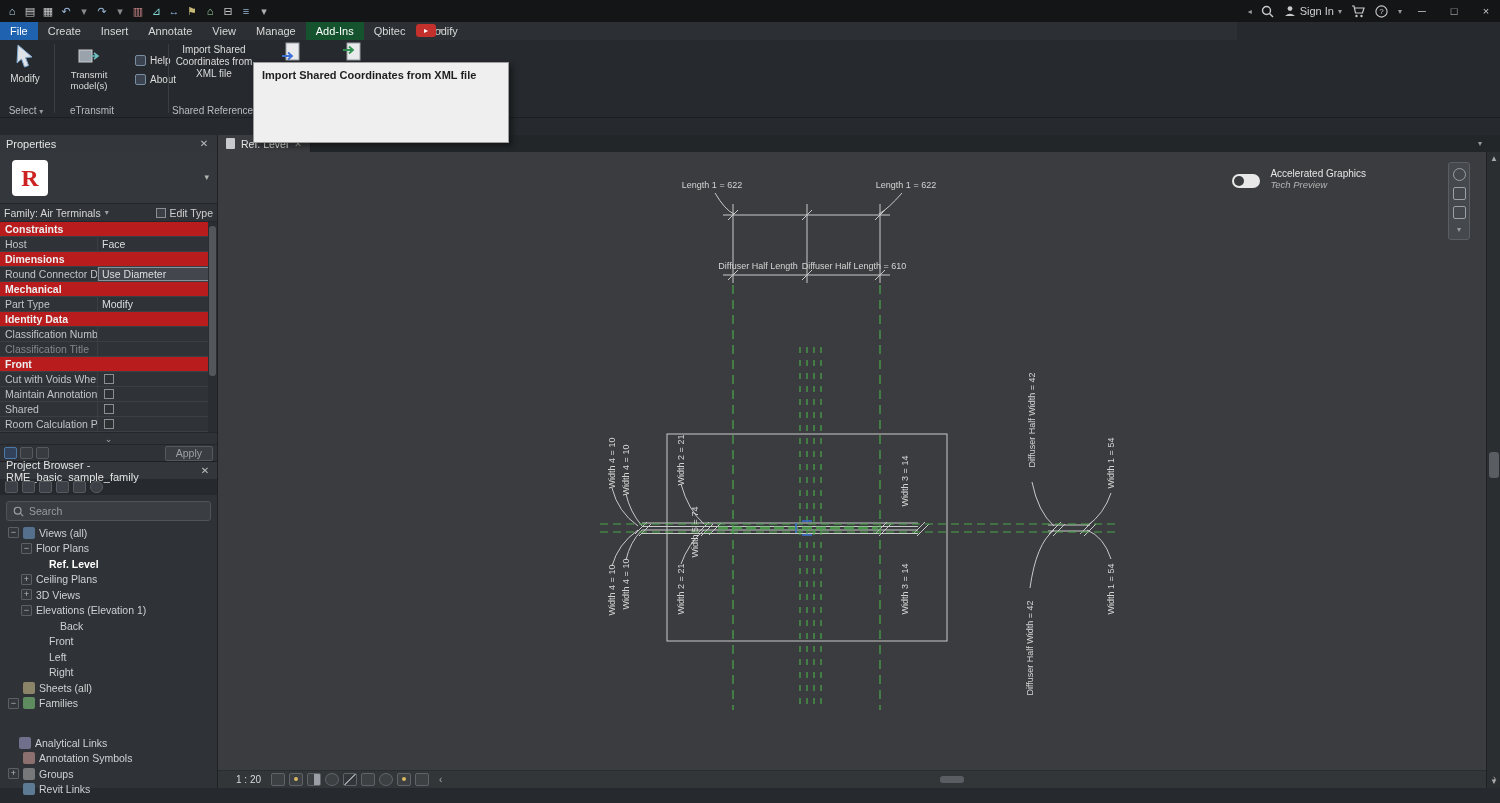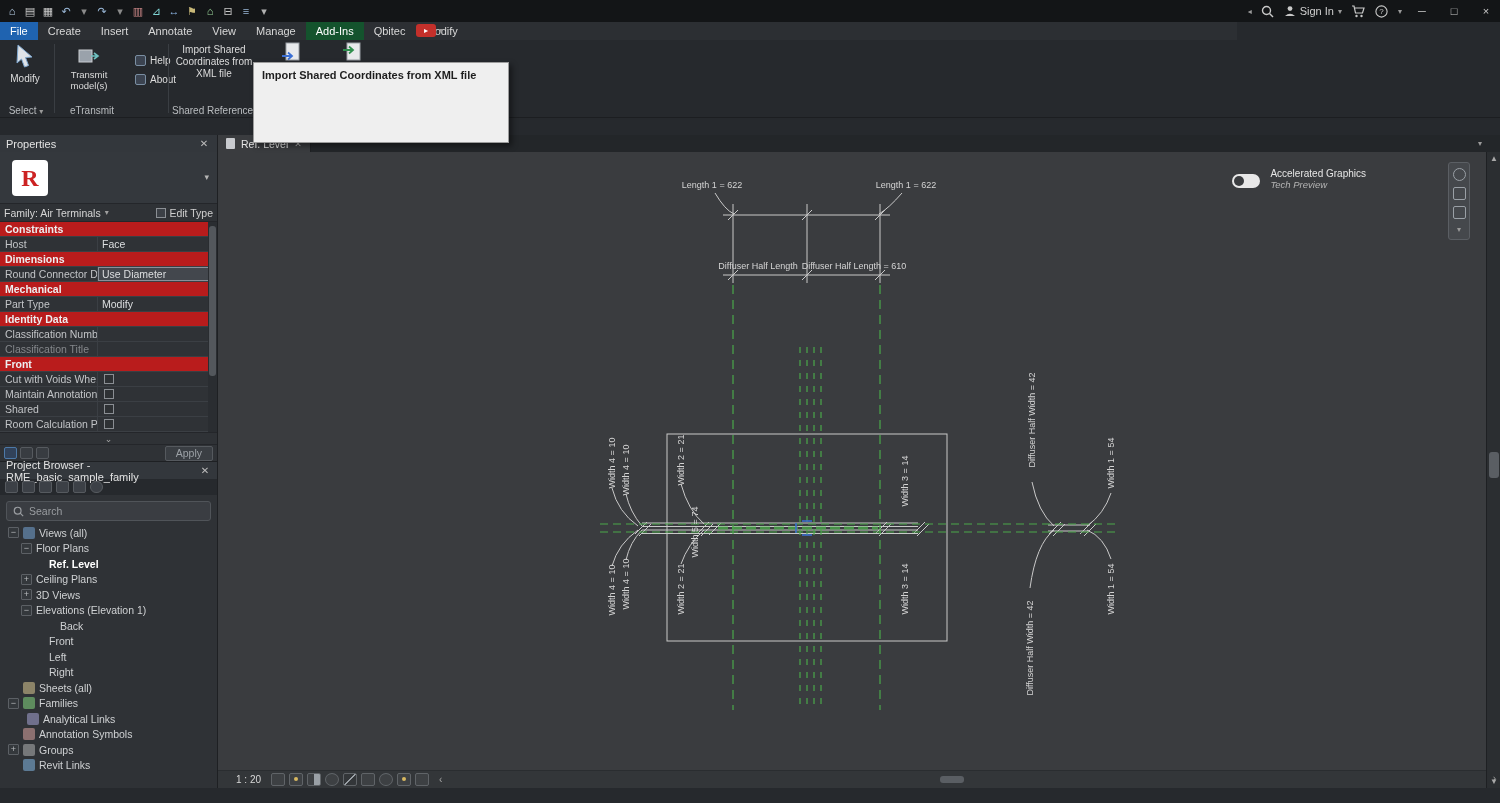--- a/index.html
+++ b/index.html
@@ -399,21 +399,21 @@
         <div class="tnode" style="padding-left: 8px;">
           <span class="texp empty"></span>
           <span class="tico i-sheets"></span>
           <span class="tlabel">Sheets (all)</span>
         </div>
         <div class="tnode" style="padding-left: 8px;">
           <span class="texp">−</span>
           <span class="tico i-families"></span>
           <span class="tlabel">Families</span>
         </div>
-        <div class="tnode" style="padding-left: 12px;">
+        <div class="tnode" style="padding-left: 4px; margin-top: 24px;">
           <span class="texp empty"></span>
           <span class="tico i-links"></span>
           <span class="tlabel">Analytical Links</span>
         </div>
         <div class="tnode" style="padding-left: 8px;">
           <span class="texp empty"></span>
           <span class="tico i-annot"></span>
           <span class="tlabel">Annotation Symbols</span>
         </div>
         <div class="tnode" style="padding-left: 8px;">

